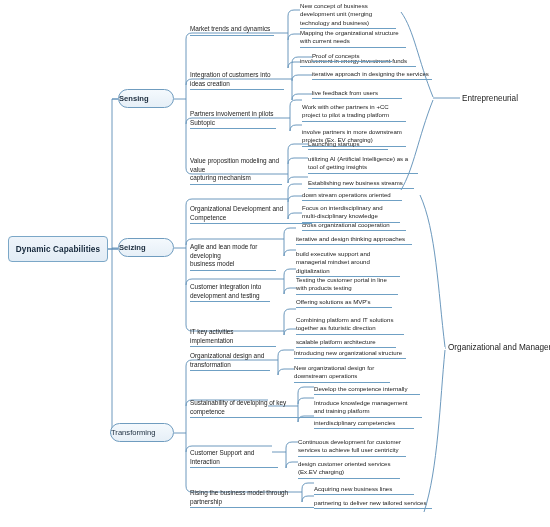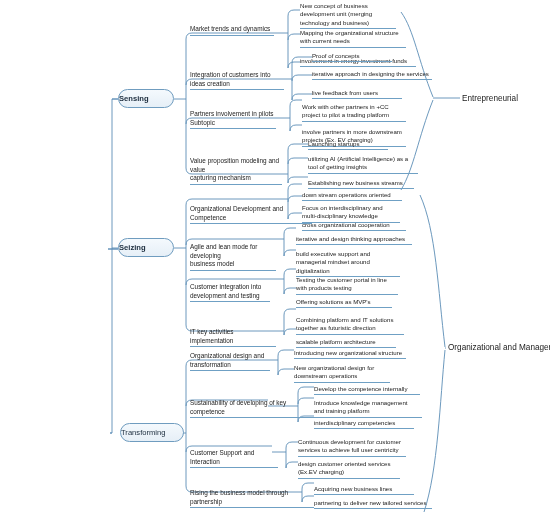--- a/index.html
+++ b/index.html
@@ -53,21 +53,21 @@
     background: linear-gradient(180deg,#f4f9fd 0%, #e6eff7 100%);
     display: flex;
     align-items: center;
     justify-content: flex-start;
     font-size: 7.6px;
     font-weight: bold;
     color: #1b2c3d;
   }
   .pill.l1a { left: 118px; top: 89px; width: 56px; }
   .pill.l1b { left: 118px; top: 238px; width: 56px; }
-  .pill.l1c { left: 120px; top: 423px; width: 64px; }
+  .pill.l1c { left: 110px; top: 423px; width: 64px; }
   .pill.l1c .txt { font-weight: normal; }
 
   
   .l2 {
     font-size: 6.4px;
     line-height: 8.6px;
     color: #222;
     white-space: pre-line;
     padding-bottom: 1px;
   }
@@ -198,20 +198,23 @@
       <path d="M401,12 C414,30 418,60 433,97"></path>
       <path d="M401,190 C414,168 418,138 433,100"></path>
       <path d="M433,98 H460"></path>
 
       <path d="M420,195 C436,230 438,290 445,347"></path>
       <path d="M424,512 C438,470 440,400 445,350"></path>
       <path d="M445,348 H446"></path>
     </g>
   </svg>
 
+  <div class="node root">
+    <span>Dynamic Capabilities</span>
+  </div>
 
   <div class="node pill l1a">
     <span class="txt">Sensing</span>
   </div>
   <div class="node pill l1b">
     <span class="txt">Seizing</span>
   </div>
   <div class="node pill l1c">
     <span class="txt">Transforming</span>
   </div>

